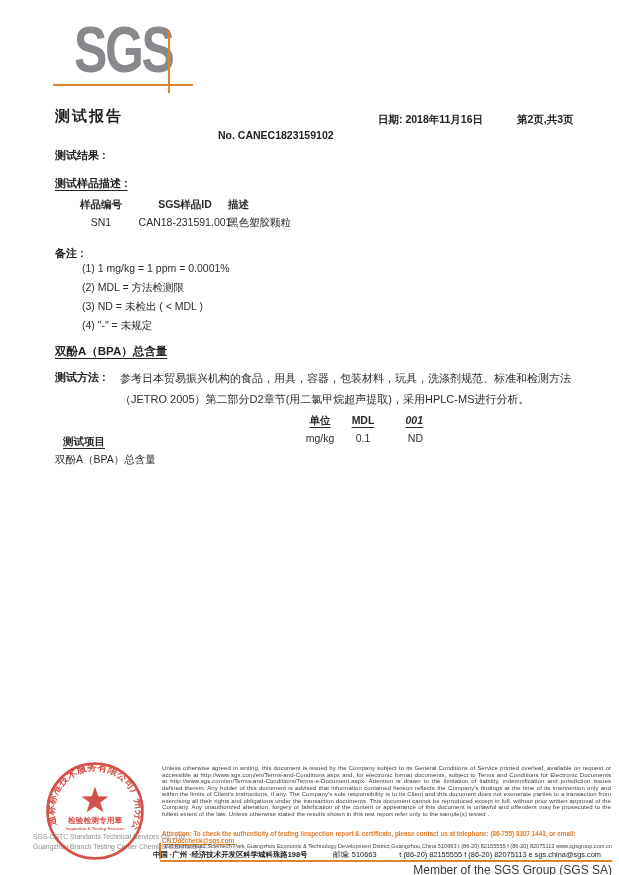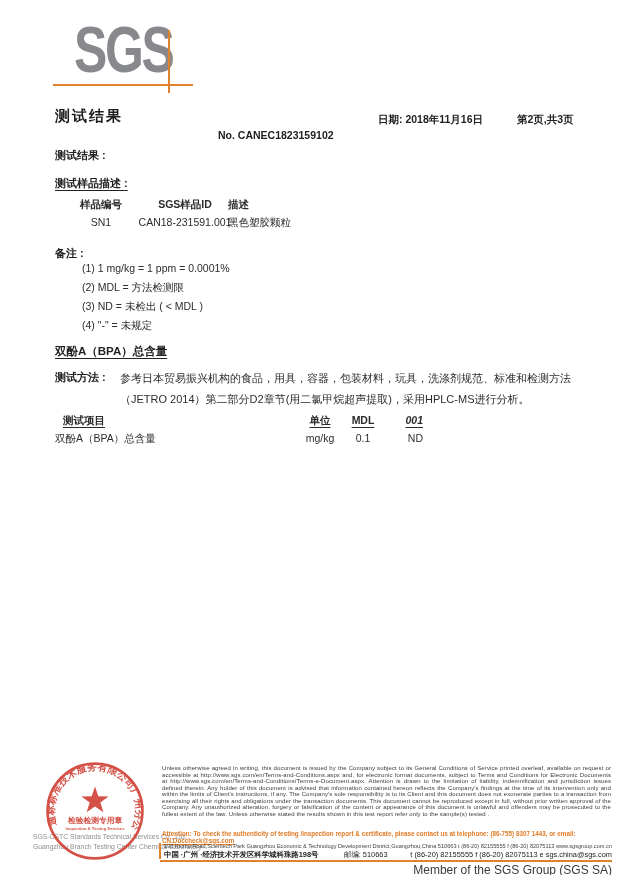--- a/index.html
+++ b/index.html
@@ -43,21 +43,21 @@
 
   .notes-label { left:55px; top:246px; }
   .notes-list { left:82px; top:259px; width:300px; }
   .note-line { font-size:10.5px; line-height:19px; color:#2d2d2d; }
 
   .bpa-heading { left:55px; top:344px; font-size:11.5px; }
   .method-label { left:55px; top:370px; }
   .method-text { left:120px; top:368px; width:462px; font-size:11px; line-height:20.5px; color:#2d2d2d; }
 
   .result-table { left:55px; top:414px; width:420px; height:40px; }
-  .rt-item { left:0; width:200px; position:absolute; text-align:left; }
+  .rt-item { left:0; width:200px; position:absolute; text-align:left;margin-top:21px; }
   .rt-item.rt-head { left:8px; }
   .rt-unit { left:235px; width:60px; position:absolute; text-align:center; }
   .rt-mdl  { left:288px; width:40px; position:absolute; text-align:center; }
   .rt-smp  { left:328px; width:40px; position:absolute; text-align:right; }
   .rt-head { top:0; font-size:10.5px; font-weight:bold; }
   .rt-row  { top:18px; }
   .italic { font-style:italic; }
 
   
   .legal {
@@ -67,21 +67,21 @@
   .attention {
     left:162px; top:831px; width:449px; font-size:6.3px; line-height:6.6px;
     font-weight:bold; color:#e07b26;
   }
   .attention .email { text-decoration:underline; }
   .addr-vline { left:159px; top:843px; width:1.5px; height:16px; background:#e0812e; }
   .addr-en {
     left:164px; top:843px; width:448px; font-size:5.6px; color:#3f3f3f; white-space:nowrap;
   }
   .addr-cn {
-    left:164px; top:849.5px; width:448px; font-size:7.4px; font-weight:bold; color:#222;
+    left:153px; top:849.5px; width:448px; font-size:7.4px; font-weight:bold; color:#222;
     display:flex; white-space:nowrap;
   }
   .addr-cn .cn-street { width:190px; }
   .addr-cn .cn-post { width:70px; font-weight:normal; }
   .addr-cn .cn-contact { font-weight:normal; }
   .footer-rule { left:160px; top:860px; width:452px; height:1.6px; background:#e0812e; }
   .member-line { left:360px; top:863px; width:252px; text-align:right; font-size:12px; color:#3a3a3a; }
 
   .company-l1 { left:33px; top:833px; font-size:6.8px; color:#8f8f8f; white-space:nowrap; }
   .company-l2 { left:33px; top:843px; font-size:6.8px; color:#8f8f8f; white-space:nowrap; }
@@ -89,21 +89,21 @@
 </style>
 </head>
 <body>
 
 <div class="page">
 
   <div class="abs logo-text">SGS</div>
   <div class="abs logo-hline"></div>
   <div class="abs logo-vline"></div>
 
-  <div class="abs report-title">测试结果</div>
+  <div class="abs report-title">测试报告</div>
   <div class="abs hdr report-no">No. CANEC1823159102</div>
   <div class="abs hdr report-date">日期: 2018年11月16日</div>
   <div class="abs hdr report-page">第2页,共3页</div>
 
   <div class="abs lbl results-label">测试结果 :</div>
   <div class="abs lbl ul sampdesc-label">测试样品描述 :</div>
 
   <div class="abs sample-table">
     <div class="st-c1 st-head">样品编号</div>
     <div class="st-c2 st-head">SGS样品ID</div>
@@ -116,21 +116,21 @@
   <div class="abs lbl notes-label">备注 :</div>
   <div class="abs notes-list">
     <div class="note-line">(1) 1 mg/kg = 1 ppm = 0.0001%</div>
     <div class="note-line">(2) MDL = 方法检测限</div>
     <div class="note-line">(3) ND = 未检出 ( &lt; MDL )</div>
     <div class="note-line">(4) "-" = 未规定</div>
   </div>
 
   <div class="abs lbl ul bpa-heading">双酚A（BPA）总含量</div>
   <div class="abs lbl method-label">测试方法 :</div>
-  <div class="abs method-text">参考日本贸易振兴机构的食品，用具，容器，包装材料，玩具，洗涤剂规范、标准和检测方法（JETRO 2014）第二部分D2章节(用二氯甲烷超声提取)，采用HPLC-MS进行分析。</div>
+  <div class="abs method-text">参考日本贸易振兴机构的食品，用具，容器，包装材料，玩具，洗涤剂规范、标准和检测方法（JETRO 2005）第二部分D2章节(用二氯甲烷超声提取)，采用HPLC-MS进行分析。</div>
 
   <div class="abs result-table">
     <div class="rt-item rt-head ul">测试项目</div>
     <div class="rt-unit rt-head ul">单位</div>
     <div class="rt-mdl rt-head ul">MDL</div>
     <div class="rt-smp rt-head ul italic">001</div>
     <div class="rt-item rt-row val">双酚A（BPA）总含量</div>
     <div class="rt-unit rt-row val">mg/kg</div>
     <div class="rt-mdl rt-row val">0.1</div>
     <div class="rt-smp rt-row val">ND</div>

